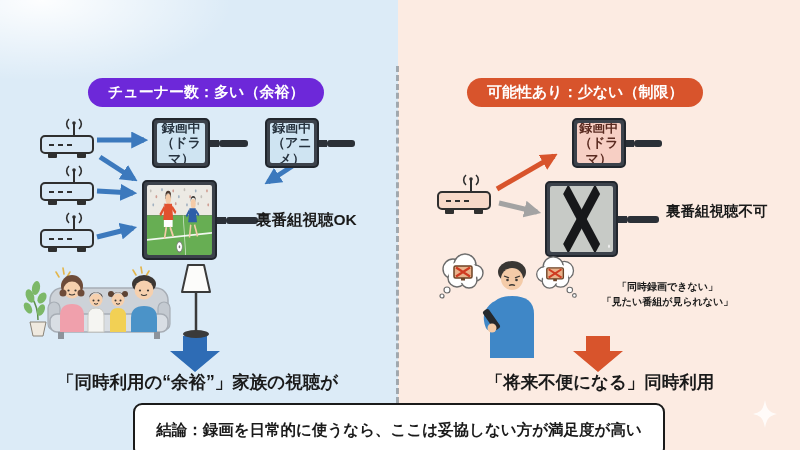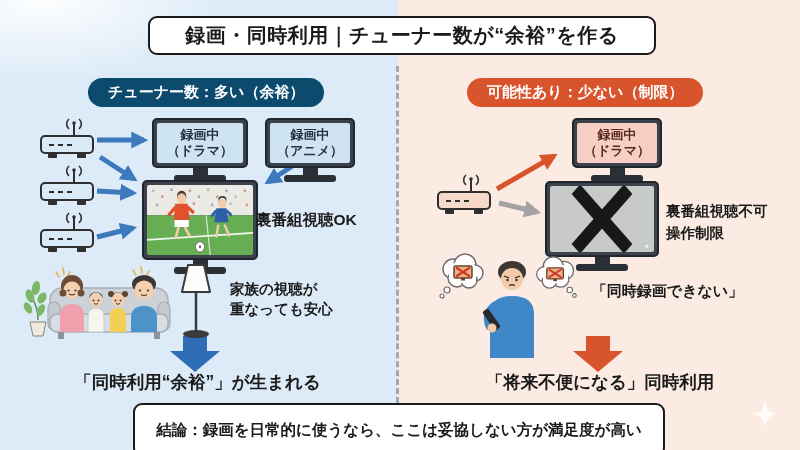--- a/index.html
+++ b/index.html
@@ -18,23 +18,23 @@
     position:absolute;left:148px;top:16px;width:508px;height:39px;
     background:#ffffff;border:2.5px solid #1a1a1a;border-radius:9px;
     display:flex;align-items:center;justify-content:center;
     font-size:20px;font-weight:bold;letter-spacing:.5px;z-index:5;
   }
   .badge{
     position:absolute;top:78px;height:29px;border-radius:15px;
     display:flex;align-items:center;justify-content:center;padding:0 20px;
     color:#ffffff;font-size:15px;font-weight:bold;z-index:4;
   }
-  .badge.blue{left:88px;background:#0c4a6e;}
+  .badge.blue{left:88px;background:#6d28d9;}
   .badge.orange{left:467px;background:#d8542c;}
-  .tv{position:absolute;display:flex;flex-direction:column;align-items:center;z-index:3;}
+  .tv{position:absolute;display:flex;flex-direction:row;align-items:center;z-index:3;}
   .tv-frame{background:#3c424b;border:2px solid #21262d;border-radius:5px;padding:3px;width:100%;}
   .tv-screen{border-radius:2px;width:100%;display:flex;flex-direction:column;align-items:center;justify-content:center;
     font-weight:bold;text-align:center;line-height:1.2;overflow:hidden;}
   .tv-neck{width:15px;height:7px;background:#2b3037;}
   .tv-base{width:52px;height:7px;background:#2b3037;border-radius:3px;}
   .screen-blue{background:#cfe4f2;color:#26323e;font-size:13px;}
   .screen-pink{background:#f7cfc4;color:#5a2a20;font-size:13px;}
   .note{position:absolute;font-weight:bold;z-index:4;}
   .result-text{position:absolute;top:370px;font-size:17.5px;font-weight:bold;text-align:center;z-index:4;}
   .conclusion-box{
@@ -77,23 +77,20 @@
     </g>
     <g>
       <line x1="497" y1="189" x2="554" y2="156" stroke="#d8542c" stroke-width="5" marker-end="url(#mo)"></line>
       <line x1="499" y1="203" x2="537" y2="212" stroke="#a3a3a3" stroke-width="5" marker-end="url(#mg)"></line>
     </g>
     <polygon points="183,336 207,336 207,351 220,351 195,372 170,351 183,351" fill="#2e6cb5"></polygon>
     <polygon points="586,336 610,336 610,351 623,351 598,372 573,351 586,351" fill="#d8542c"></polygon>
     <path d="M765,400 C767,410 769,412 777,414 C769,416 767,418 765,428 C763,418 761,416 753,414 C761,412 763,410 765,400 Z" fill="#ffffff" opacity="0.8"></path>
   </svg>
 
-  <div class="title-box">
-    <span>録画・同時利用｜チューナー数が“余裕”を作る</span>
-  </div>
 
   <div class="badge blue">
     <span>チューナー数：多い（余裕）</span>
   </div>
   <div class="badge orange">
     <span>可能性あり：少ない（制限）</span>
   </div>
 
   <svg class="illu" style="left:38px;top:116px" width="58" height="46" viewBox="0 0 58 46">
     <line x1="36" y1="8" x2="36" y2="20" stroke="#2f2f2f" stroke-width="2"></line>
@@ -268,27 +265,23 @@
     <rect x="38" y="72" width="6" height="7" fill="#8d939b"></rect>
       <rect x="134" y="72" width="6" height="7" fill="#8d939b"></rect>
   </svg>
 
   <svg class="illu" style="left:176px;top:262px" width="40" height="80" viewBox="0 0 40 80">
     <polygon points="12,3 28,3 34,30 6,30" fill="#fcfcfa" stroke="#3a3a3a" stroke-width="2" stroke-linejoin="round"></polygon>
     <line x1="20" y1="30" x2="20" y2="70" stroke="#3a3a3a" stroke-width="2.5"></line>
     <ellipse cx="20" cy="72" rx="13" ry="4" fill="#3a3a3a"></ellipse>
   </svg>
 
-  <div class="note" style="left:230px;top:279px;font-size:14.5px;line-height:1.4">
-    <div>家族の視聴が</div>
-    <div>重なっても安心</div>
-  </div>
 
   <div class="result-text" style="left:25px;width:345px">
-    <span>「同時利用“余裕”」が生まれる</span>
+    <span>「同時利用の“余裕”」家族の視聴が</span>
   </div>
 
   <div class="tv" style="left:572px;top:118px;width:90px">
     <div class="tv-frame">
       <div class="tv-screen screen-pink" style="height:40px">
         <span>録画中</span>
         <span>（ドラマ）</span>
       </div>
     </div>
     <div class="tv-neck"></div>
@@ -316,21 +309,20 @@
           <circle cx="97" cy="53" r="1.6" fill="#efefef"></circle>
         </svg>
       </div>
     </div>
     <div class="tv-neck"></div>
     <div class="tv-base"></div>
   </div>
 
   <div class="note" style="left:666px;top:200px;font-size:14.5px;line-height:1.55">
     <div>裏番組視聴不可</div>
-    <div>操作制限</div>
   </div>
 
   <svg class="illu" style="left:478px;top:258px" width="70" height="100" viewBox="0 0 70 100">
     <path d="M12,100 L12,56 Q12,38 34,38 Q56,38 56,56 L56,100 Z" fill="#3f87c7"></path>
     <path d="M17,48 Q7,56 12,68" fill="none" stroke="#3f87c7" stroke-width="9" stroke-linecap="round"></path>
     <rect x="10" y="50" width="7" height="23" rx="2.5" fill="#26292d" transform="rotate(-35 13.5 61.5)"></rect>
     <circle cx="14" cy="70" r="4.5" fill="#f4cba8"></circle>
     <ellipse cx="34" cy="14" rx="14" ry="11" fill="#3a3734"></ellipse>
     <circle cx="34" cy="21" r="11" fill="#f4cba8"></circle>
     <path d="M23,18 A11,11 0 0 1 45,18 L45,13 A12,9 0 0 0 23,13 Z" fill="#3a3734"></path>
@@ -365,22 +357,23 @@
         <circle cx="32" cy="27" r="8"></circle>
     </g>
     <ellipse cx="26" cy="19" rx="15" ry="11" fill="#ffffff"></ellipse>
     <circle cx="10" cy="37" r="3" fill="#ffffff" stroke="#6b6b6b" stroke-width="1.2"></circle>
     <circle cx="5" cy="43" r="2" fill="#ffffff" stroke="#6b6b6b" stroke-width="1.2"></circle>
     <rect x="17" y="13" width="18" height="12" rx="1.5" fill="#e9b28b" stroke="#6d4326" stroke-width="1.5"></rect>
     <rect x="24" y="25" width="4" height="2.5" fill="#6d4326"></rect>
     <path d="M19,14.5 L33,23.5 M33,14.5 L19,23.5" stroke="#cf3b22" stroke-width="2.2"></path>
   </svg>
 
-  <div class="note" style="left:565px;top:280px;width:205px;font-size:15px;line-height:1.45;text-align:center">
+  <div class="note" style="left:565px;top:280px;width:205px;font-size:10px;line-height:1.45;text-align:center">
     <div>「同時録画できない」</div>
+    <div>「見たい番組が見られない」</div>
   </div>
 
   <div class="result-text" style="left:435px;width:330px">
     <span>「将来不便になる」同時利用</span>
   </div>
 
   <div class="conclusion-box">
     <span>結論：録画を日常的に使うなら、ここは妥協しない方が満足度が高い</span>
   </div>
 

